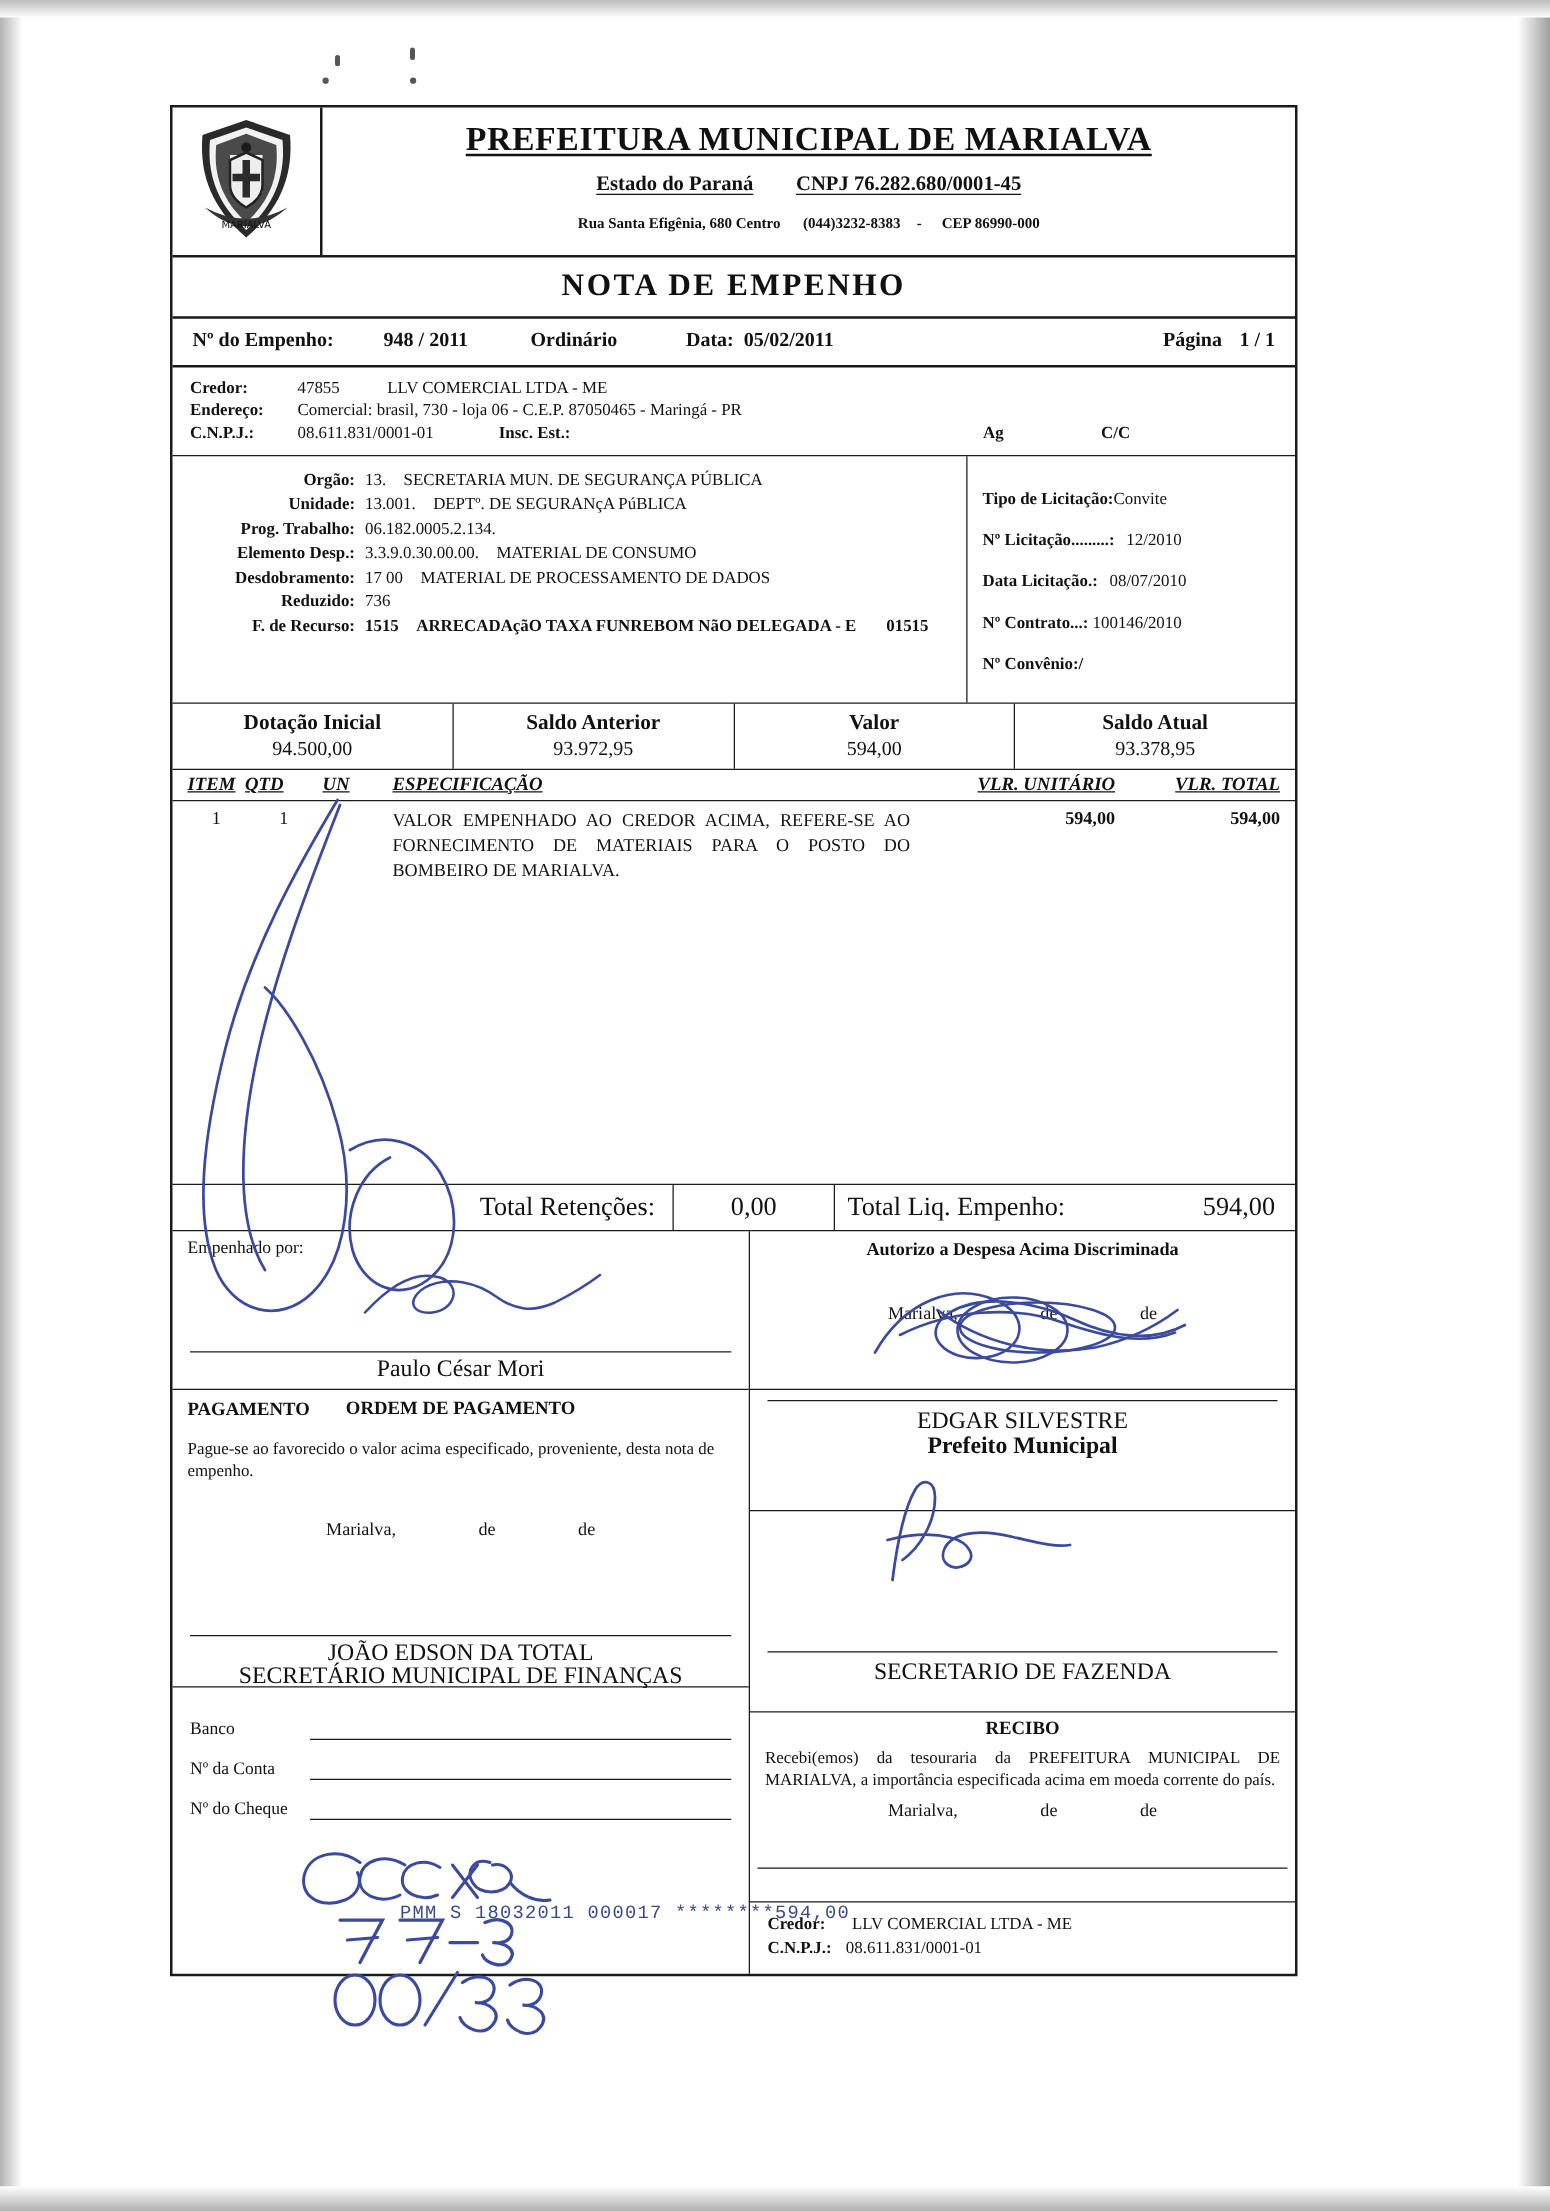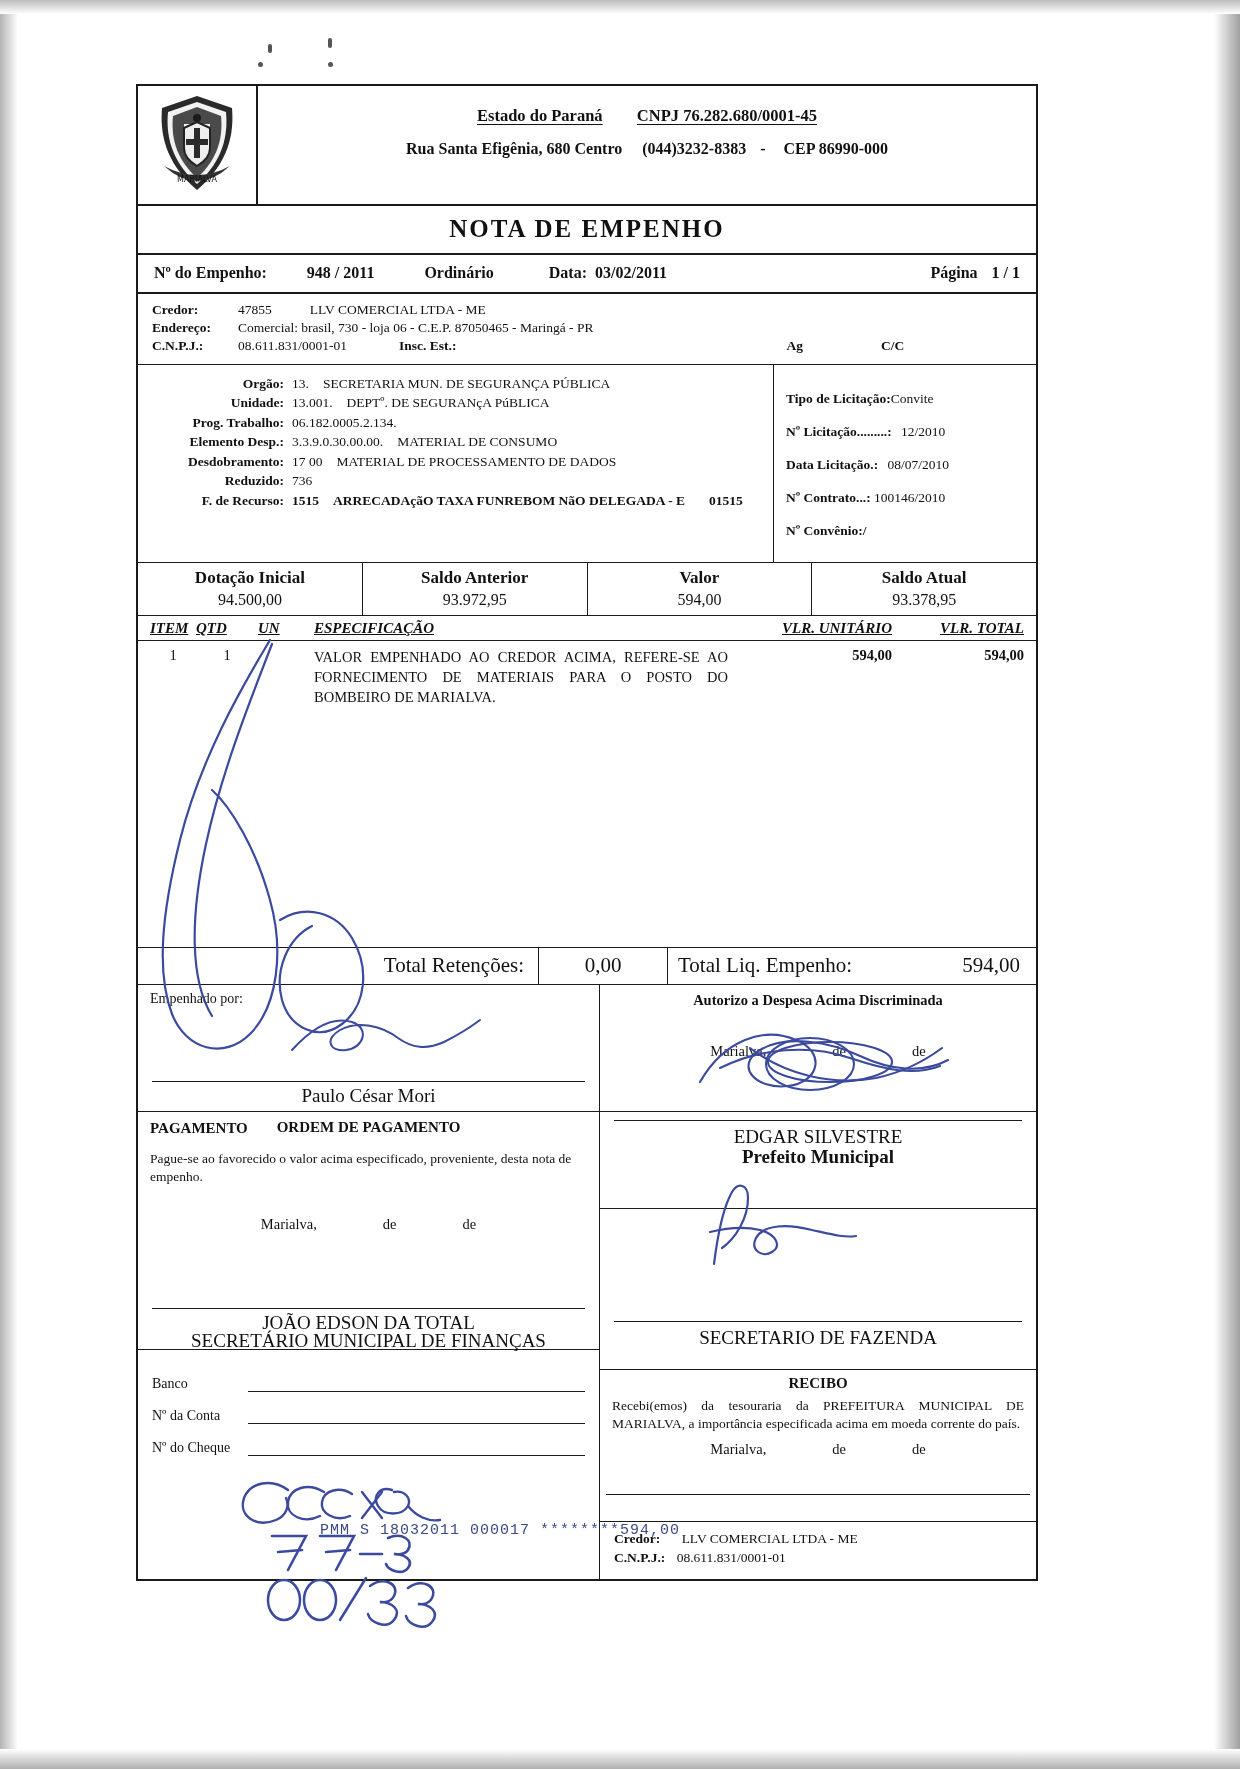--- a/index.html
+++ b/index.html
@@ -81,21 +81,21 @@
   }
   .h-sub {
     margin-top: 10px;
     font-size: 16.5px;
     font-weight: bold;
   }
   .h-sub .u { text-decoration: underline; text-underline-offset: 3px; }
   .h-sub .gap { display: inline-block; width: 26px; }
   .h-addr {
     margin-top: 14px;
-    font-size: 16px;
+    font-size: 12px;
     font-weight: bold;
   }
 
   .nota {
     text-align: center;
     font-size: 25px;
     font-weight: bold;
     letter-spacing: 2px;
     padding: 9px 0 10px;
     border-bottom: 2px solid #1a1a1a;
@@ -298,20 +298,21 @@
               <rect x="40" y="36" width="6" height="30" fill="#2b2b2b"></rect>
               <rect x="32" y="47" width="22" height="6" fill="#2b2b2b"></rect>
               <circle cx="43" cy="26" r="4" fill="#1b1b1b"></circle>
               <path d="M10 74 Q43 104 76 74 Q43 92 10 74 Z" fill="#333"></path>
               <text x="43" y="90" font-size="8" text-anchor="middle" fill="#111" font-family="DejaVu Sans, sans-serif">MARIALVA</text>
             </g>
           </svg>
         </div>
       </div>
       <div class="hdr-text">
+        <div class="h-title">PREFEITURA MUNICIPAL DE MARIALVA</div>
         <div class="h-sub">
           <span class="u">Estado do Paraná</span>
           <span class="gap"></span>
           <span class="u">CNPJ 76.282.680/0001-45</span>
         </div>
         <div class="h-addr">
           <span class="u">Rua Santa Efigênia, 680</span>
           <span class="gap"></span>
           <span class="u">Centro</span>
           <span style="display:inline-block;width:12px"></span>
@@ -323,21 +324,21 @@
       </div>
     </div>
 
     <div class="nota">NOTA  DE  EMPENHO</div>
 
     <div class="empenho-line">
       <span class="lbl">Nº do Empenho:</span>
       <span class="el-num">948 / 2011</span>
       <span class="el-tipo">Ordinário</span>
       <span class="el-data lbl">Data:</span>
-      <span style="margin-left:8px">03/02/2011</span>
+      <span style="margin-left:8px">05/02/2011</span>
       <span class="el-pag">Página</span>
       <span style="margin-left:14px">1 / 1</span>
     </div>
 
     <div class="credor">
       <div class="row">
         <span class="k">Credor:</span>
         <span>47855</span>
         <span class="v2">LLV COMERCIAL LTDA - ME</span>
       </div>

